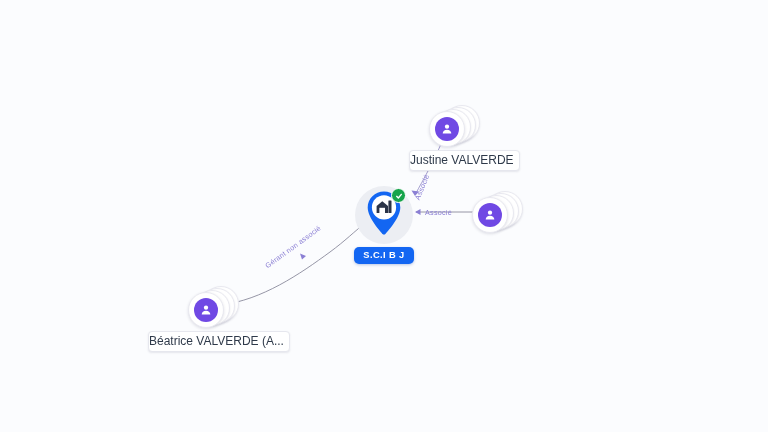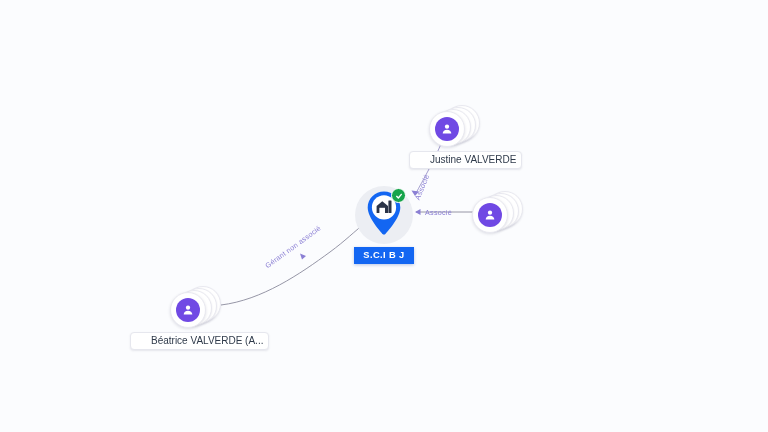--- a/index.html
+++ b/index.html
@@ -77,22 +77,22 @@
     display: flex;
     align-items: center;
     justify-content: center;
   }
   .avatar-circle svg { display: block; }
   .person-label {
     margin-top: 1px;
     background: #ffffff;
     border: 1px solid #e6e7ee;
     border-radius: 4px;
-    padding: 2px 5px 3px 20px;
-    font-size: 10px;
+    padding: 2px 5px 3px 0;
+    font-size: 12px;
     color: #2f3a4a;
     text-align: center;
     white-space: nowrap;
     box-shadow: 0 1px 2px rgba(40,40,80,0.10);
     display: inline-block;
   }
   .label-wrap { text-align: center; }
 
   
   .company-node { width: 98px; }
@@ -120,21 +120,21 @@
     border-radius: 50%;
     background: #17a44b;
     border: 1.5px solid #ffffff;
     display: flex;
     align-items: center;
     justify-content: center;
   }
   .company-label {
     margin-top: -4px;
     background: #1366f2;
-    border-radius: 0;
+    border-radius: 5px;
     padding: 3px 9px 4px 9px;
     font-size: 9.3px;
     font-weight: bold;
     color: #ffffff;
     letter-spacing: 0.4px;
     white-space: nowrap;
     display: inline-block;
     box-shadow: 0 1px 3px rgba(20,60,160,0.28);
   }
 </style>
@@ -189,21 +189,21 @@
         <div class="avatar-circle">
           <svg width="14" height="14" viewBox="0 0 24 24" fill="#ffffff">
             <circle cx="12" cy="8" r="3.7"></circle>
             <path d="M4.6 19.5c0-4.1 3.4-6.4 7.4-6.4s7.4 2.3 7.4 6.4z"></path>
           </svg>
         </div>
       </div>
     </div>
   </div>
 
-  <div class="node person-node" style="left:150px; top:284px;">
+  <div class="node person-node" style="left:168px; top:284px;">
     <div class="person-stack">
       <div class="card c1"></div>
       <div class="card c2"></div>
       <div class="card c3"></div>
       <div class="card c4">
         <div class="avatar-circle">
           <svg width="14" height="14" viewBox="0 0 24 24" fill="#ffffff">
             <circle cx="12" cy="8" r="3.7"></circle>
             <path d="M4.6 19.5c0-4.1 3.4-6.4 7.4-6.4s7.4 2.3 7.4 6.4z"></path>
           </svg>

